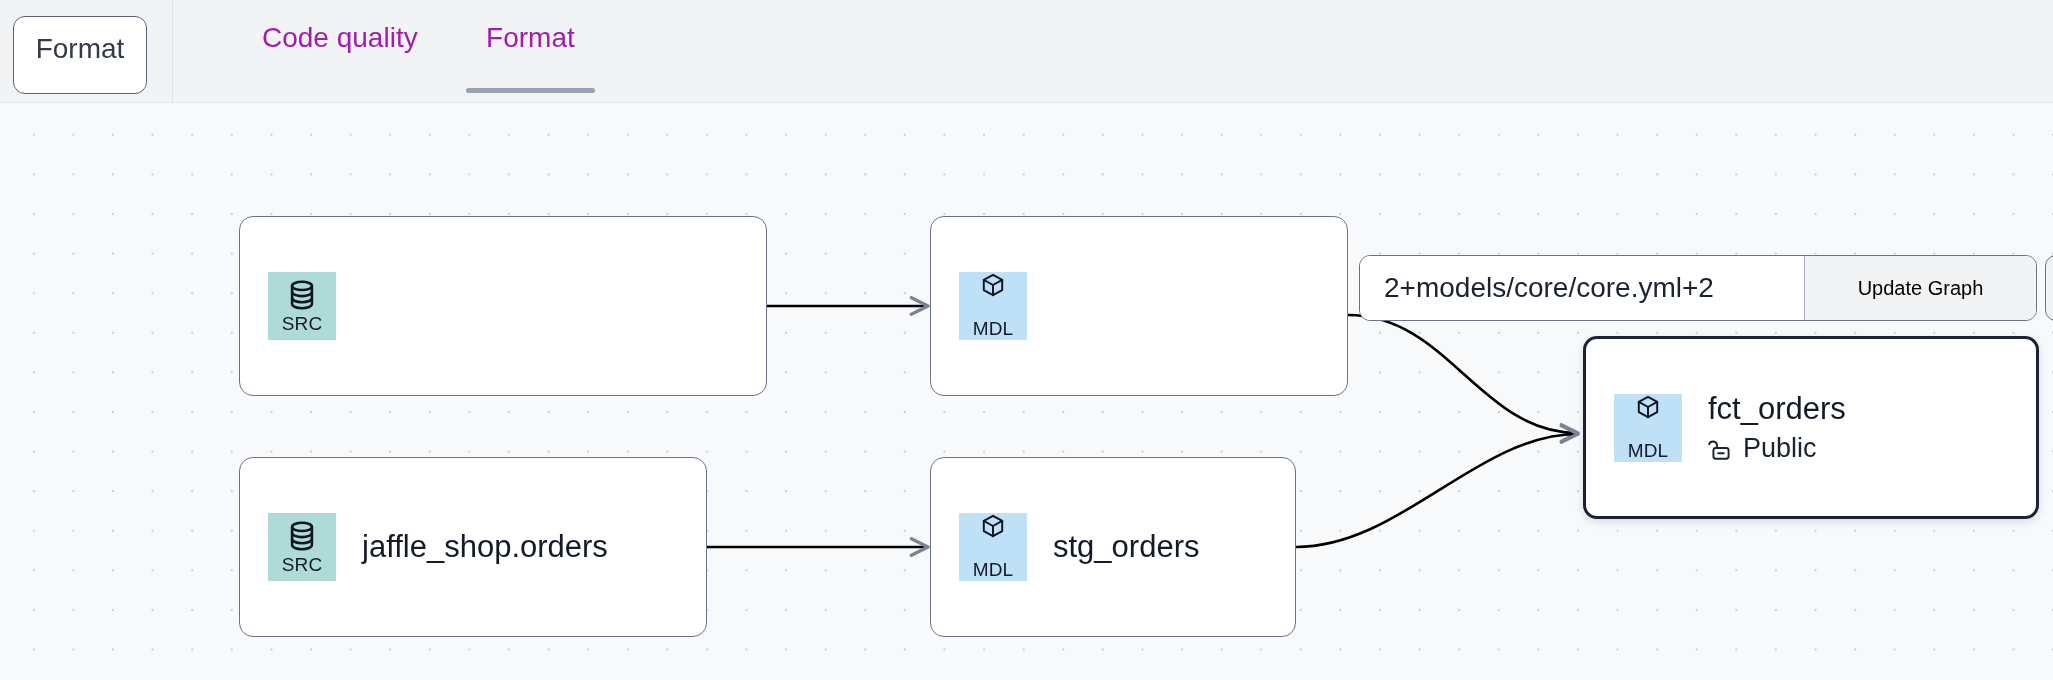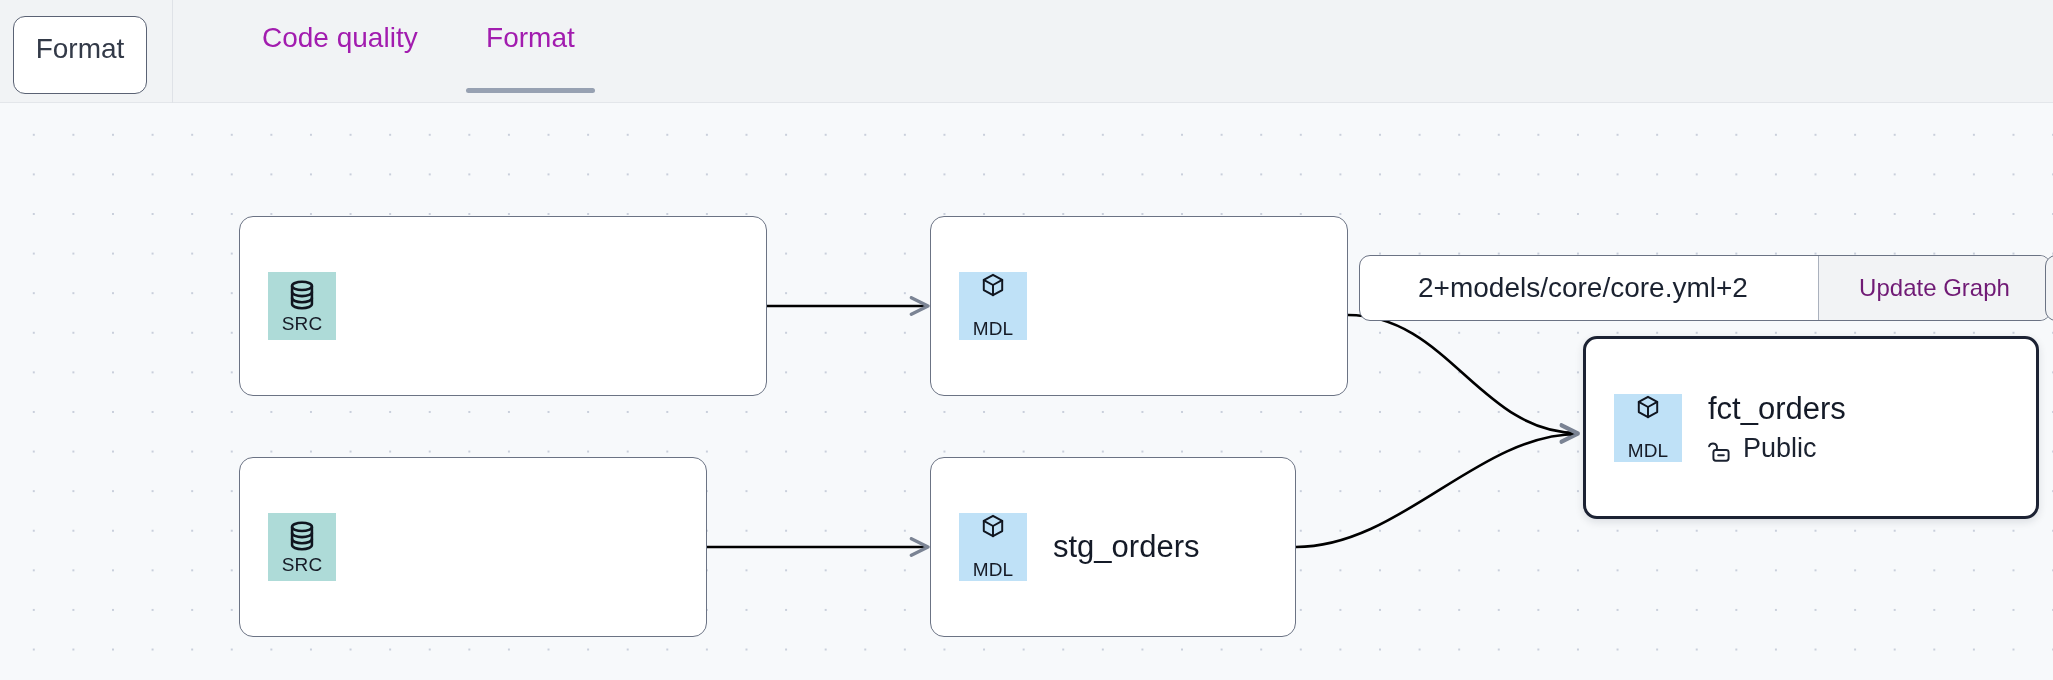--- a/index.html
+++ b/index.html
@@ -140,62 +140,62 @@
 
   .node-title {
     font-size: 31px;
     color: #141a27;
     white-space: nowrap;
     font-family: "Liberation Sans", sans-serif;
   }
 
   .node-sub {
     display: flex;
-    align-items: flex-end;
+    align-items: center;
     gap: 9px;
     margin-top: 6px;
     font-size: 27px;
     color: #1b2230;
   }
   .node-sub svg { display: block; flex: 0 0 auto; }
 
   
   #graph-controls {
     position: absolute;
     left: 1359px; top: 152px;
     height: 66px;
     display: flex;
     align-items: stretch;
     background: #ffffff;
     border: 1.6px solid #6b7384;
     border-radius: 11px;
     overflow: hidden;
-    padding-left: 34px;
   }
 
   #selector-input {
     width: 424px;
     border: none;
     outline: none;
     background: #ffffff;
     padding: 0 24px;
     font-size: 28px;
     color: #1b2230;
     font-family: "Liberation Sans", sans-serif;
   }
 
   #update-graph-button {
     width: 232px;
     background: #f2f3f5;
     border: none;
     border-left: 1.4px solid #aab1bd;
-    color: #701a75;
-    font-size: 24px;
+    color: #000000;
+    font-size: 20px;
     cursor: pointer;
     font-family: "Liberation Sans", sans-serif;
+    margin-left: 20px;
   }
 
   #right-edge-control {
     position: absolute;
     left: 2045px; top: 152px;
     width: 60px; height: 66px;
     background: #f2f3f5;
     border: 1.6px solid #6b7384;
     border-radius: 11px;
   }
@@ -253,20 +253,23 @@
 
   <div class="node" style="left:239px; top:354px; width:468px; height:180px;">
     <div class="node-badge src">
       <svg width="34" height="34" viewBox="0 0 24 24" fill="none" stroke="#10151f" stroke-width="1.8" stroke-linecap="round" stroke-linejoin="round">
         <ellipse cx="12" cy="5.6" rx="7" ry="2.9"></ellipse>
         <path d="M5 5.6 v12.8 c0 1.6 3.1 2.9 7 2.9 s7 -1.3 7 -2.9 V5.6"></path>
         <path d="M5 9.9 c0 1.6 3.1 2.9 7 2.9 s7 -1.3 7 -2.9"></path>
         <path d="M5 14.2 c0 1.6 3.1 2.9 7 2.9 s7 -1.3 7 -2.9"></path>
       </svg>
       <span class="badge-text">SRC</span>
+    </div>
+    <div class="node-body">
+      <div class="node-title">jaffle_shop.orders</div>
     </div>
   </div>
 
   <div class="node" style="left:930px; top:113px; width:418px; height:180px;">
     <div class="node-badge mdl">
       <svg width="34" height="34" viewBox="0 0 24 24" fill="none" stroke="#10151f" stroke-width="1.8" stroke-linecap="round" stroke-linejoin="round">
         <path d="M12 2.6 L20.5 7.3 V16.7 L12 21.4 L3.5 16.7 V7.3 Z"></path>
         <path d="M3.5 7.3 L12 12 L20.5 7.3"></path>
         <path d="M12 12 V21.4"></path>
       </svg>

